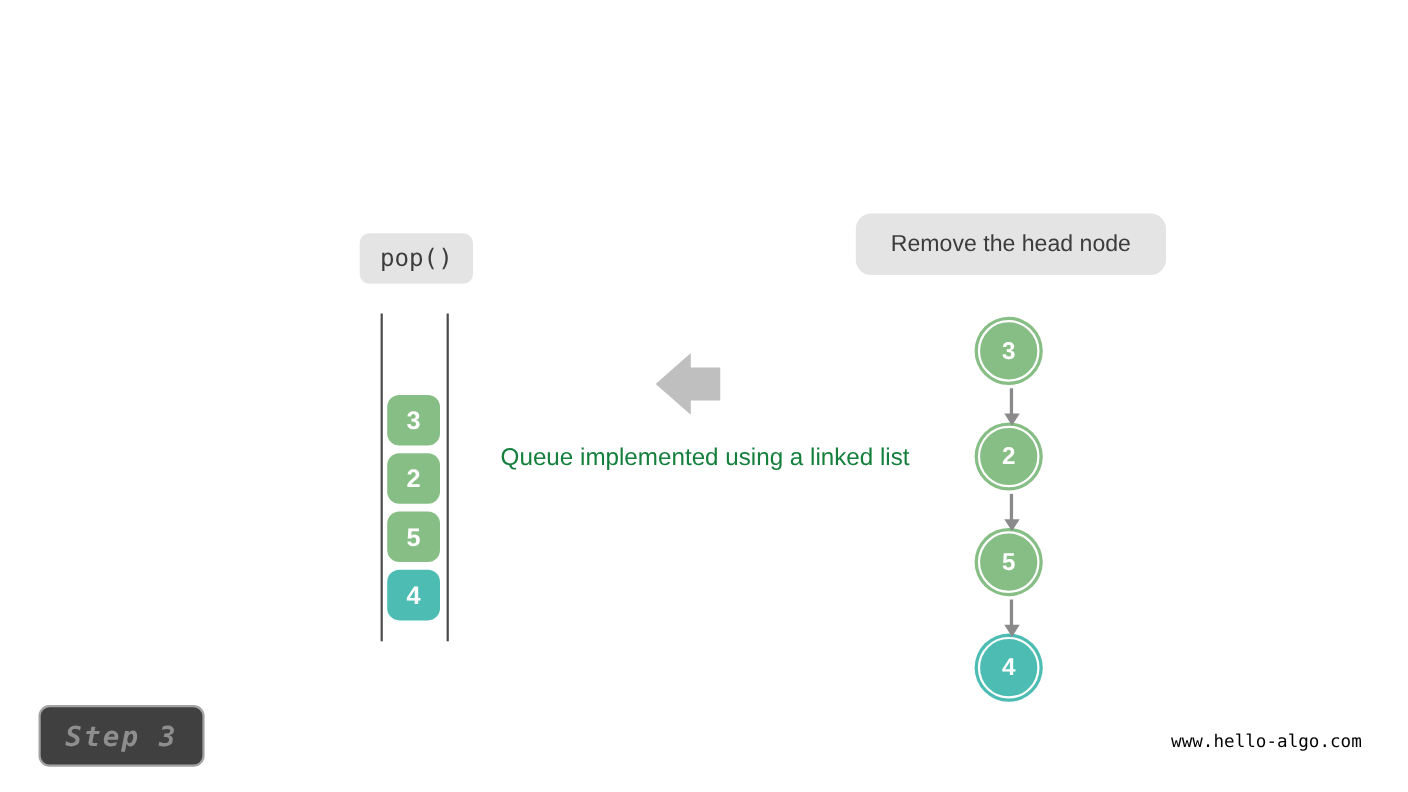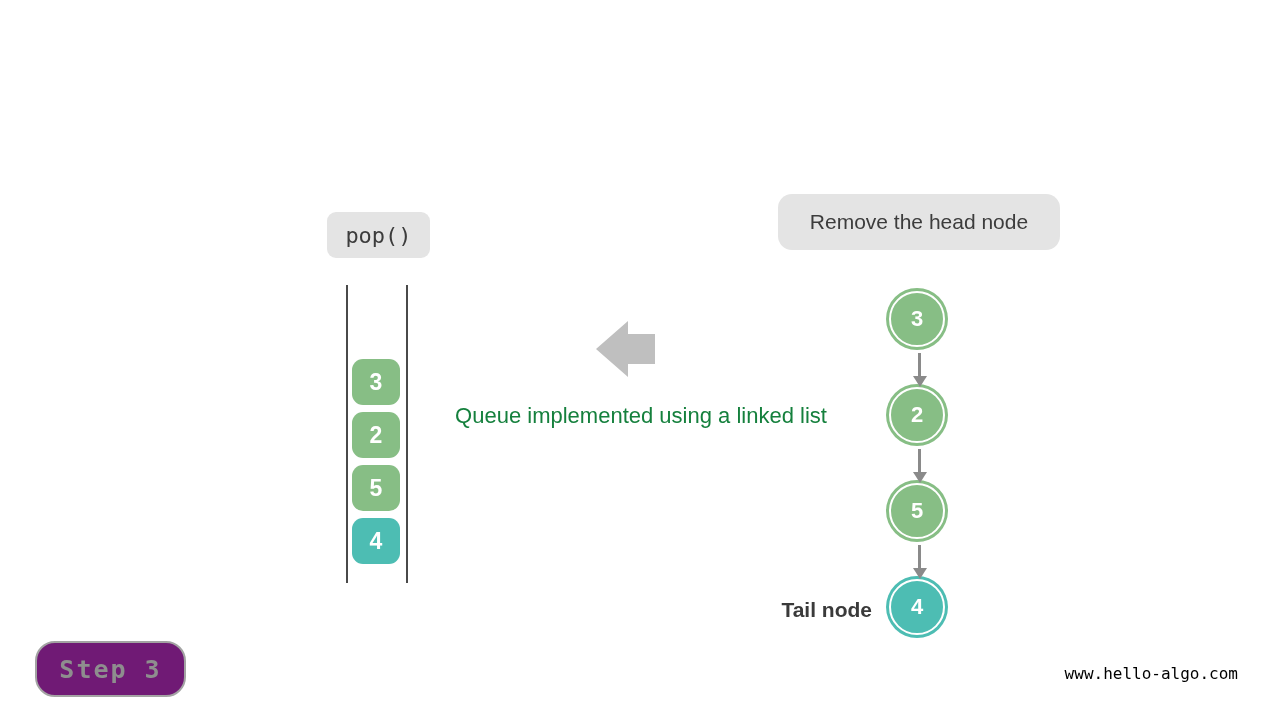--- a/index.html
+++ b/index.html
@@ -115,30 +115,31 @@
     color: #3A3A3A;
   }
   .node-label.head { top: 309px; }
   .node-label.tail { top: 598px; }
 
   
   .step-box {
     position: absolute;
     left: 35px; top: 641px; width: 147px; height: 52px;
     border: 2px solid #A3A3A3;
-    border-radius: 20px;
-    background: #701a75;
+    border-radius: 10px;
+    background: #404040;
     display: flex;
     align-items: center;
     justify-content: center;
     font-family: "DejaVu Sans Mono", "Liberation Mono", monospace;
     font-size: 25px;
     font-weight: bold;
     letter-spacing: 2px;
     color: #8E8E8E;
+    font-style: italic;
   }
 
   
   .watermark {
     position: absolute;
     right: 42px; top: 640px;
     font-family: "DejaVu Sans Mono", "Liberation Mono", monospace;
     font-size: 16px;
     color: #000000;
     margin-top: 24px;
@@ -160,21 +161,20 @@
   <div class="stack-box green" style="top:412px">2</div>
   <div class="stack-box green" style="top:465px">5</div>
   <div class="stack-box teal" style="top:518px">4</div>
 
   <svg class="big-arrow" width="59" height="56" viewBox="0 0 59 56">
     <polygon points="0,28 32,0 32,13 59,13 59,43 32,43 32,56" fill="#BFBFBF"></polygon>
   </svg>
 
   <div class="caption">Queue implemented using a linked list</div>
 
-  <div class="node-label tail">Tail node</div>
 
   <div class="node green" style="top:291px">3</div>
   <div class="node green" style="top:387px">2</div>
   <div class="node green" style="top:483px">5</div>
   <div class="node teal" style="top:579px">4</div>
 
   <div class="arrow-line" style="top:353px;height:24px"></div>
   <div class="arrow-head" style="top:376px"></div>
 
   <div class="arrow-line" style="top:449px;height:24px"></div>

